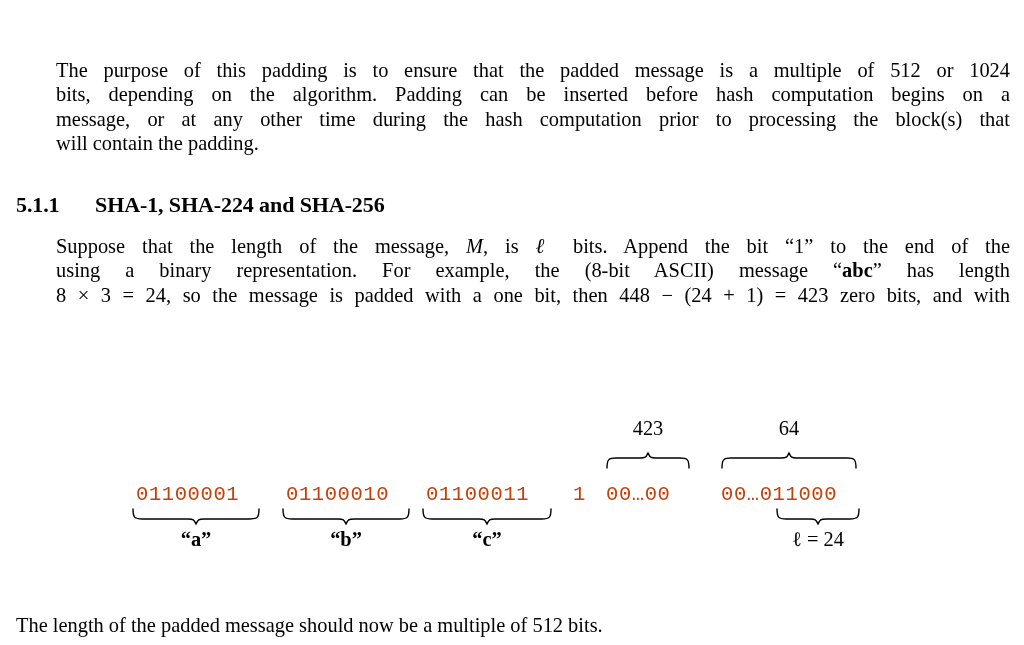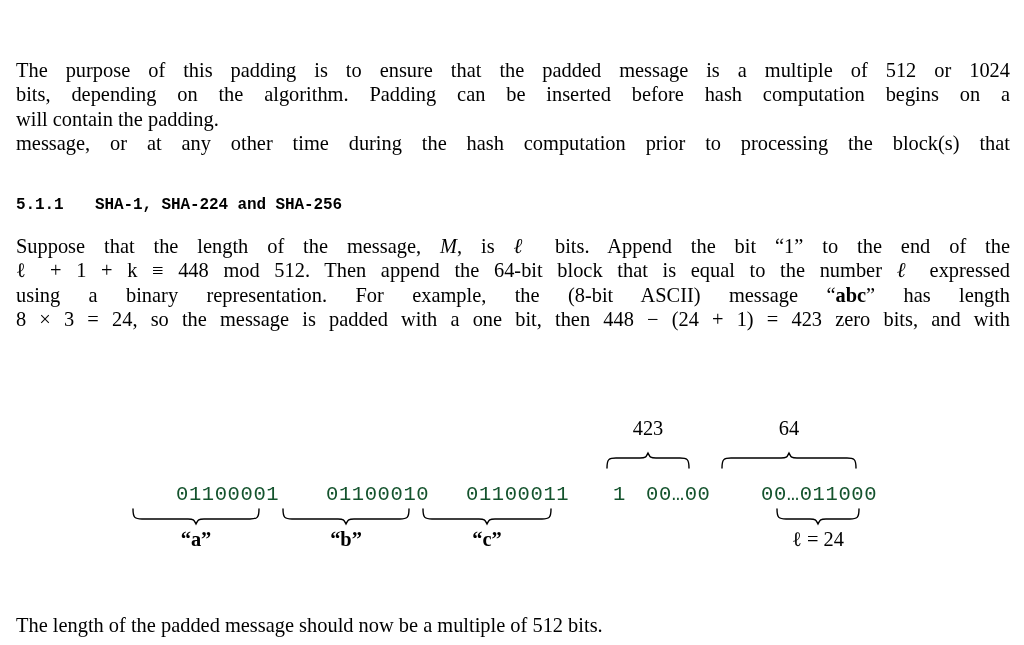--- a/index.html
+++ b/index.html
@@ -28,40 +28,41 @@
     line-height: 30px;
     white-space: nowrap;
     letter-spacing: -0.2px;
   }
   .h1 .num { display: inline-block; width: 79px; }
 
   .h2 {
     position: absolute;
     left: 16px;
     top: 194px;
-    font-family: Liberation Mono, monospace;
+    font-family: Liberation Serif, serif;
     font-weight: bold;
-    font-size: 16px;
+    font-size: 22px;
     line-height: 22px;
     white-space: nowrap;
     letter-spacing: -0.1px;
   }
   .h2 .num { display: inline-block; width: 79px; }
 
   
   .para {
     position: absolute;
     left: 16px;
     font-size: 20.4px;
     line-height: 24.3px;
     text-align: justify;
   }
   .para .line {
     display: block;
     white-space: pre;
+    margin-left: 40px;
   }
   .para .line.just {
     text-align: justify;
     text-align-last: justify;
     white-space: normal;
   }
   #para-intro { top: 58px; width: 994px; }
   #para-sha   { top: 234px; width: 994px; }
 
   .it { font-style: italic; }
@@ -93,22 +94,21 @@
     width: 1024px;
     height: 165px;
   }
   .mono {
     position: absolute;
     font-family: "Liberation Mono", "DejaVu Sans Mono", monospace;
     font-size: 20.5px;
     line-height: 24px;
     white-space: pre;
     letter-spacing: 0.6px;
-    color: #14532d;
-    margin-left: 40px;
+    color: #c2410c;
   }
   .fig-label {
     position: absolute;
     font-family: "Liberation Serif", "DejaVu Serif", serif;
     font-size: 20.4px;
     line-height: 22px;
     white-space: nowrap;
     text-align: center;
   }
   .fig-label.bold { font-weight: bold; }
@@ -117,31 +117,30 @@
 </style>
 </head>
 <body>
 
 <div class="page">
 
 
   <div class="para" id="para-intro">
     <span class="line just">The purpose of this padding is to ensure that the padded message is a multiple of 512 or 1024</span>
     <span class="line just">bits, depending on the algorithm. Padding can be inserted before hash computation begins   on a</span>
+    <span class="line just">message, or at any other time during the hash computation prior to processing the block(s) that</span>
     <span class="line">will contain the padding.</span>
-    <span class="line just">message, or at any other time during the hash computation prior to processing the block(s) that</span>
   </div>
 
   <div class="h2">
     <span class="num">5.1.1</span><span>SHA-1, SHA-224 and SHA-256</span>
   </div>
 
   <div class="para" id="para-sha">
     <span class="line just"><span>Suppose that the length of the message, </span><span class="it">M</span><span>, is </span><span class="ell">ℓ</span><span> bits.  Append the bit “1” to the end of the</span></span>
-    <span class="line just"><span class="math">ℓ + 1 + k ≡ 448 mod 512</span><span>. Then append the 64-bit block that is equal to the number </span><span class="ell">ℓ</span><span> expressed</span></span>
     <span class="line just"><span>using a binary representation. For example, the (8-bit ASCII) message “</span><span class="bd">abc</span><span>” has length</span></span>
     <span class="line just"><span class="math">8 × 3 = 24</span><span>, so the message is padded with a one bit, then </span><span class="math">448 − (24 + 1) = 423</span><span> zero bits, and with</span></span>
   </div>
 
   <div class="figure">
 
     <div class="fig-label" style="left:600px; top:12px; width:80px;">423</div>
     <div class="fig-label" style="left:715px; top:12px; width:132px;">64</div>
 
     <div class="brace" style="left:598px; top:48px;">

